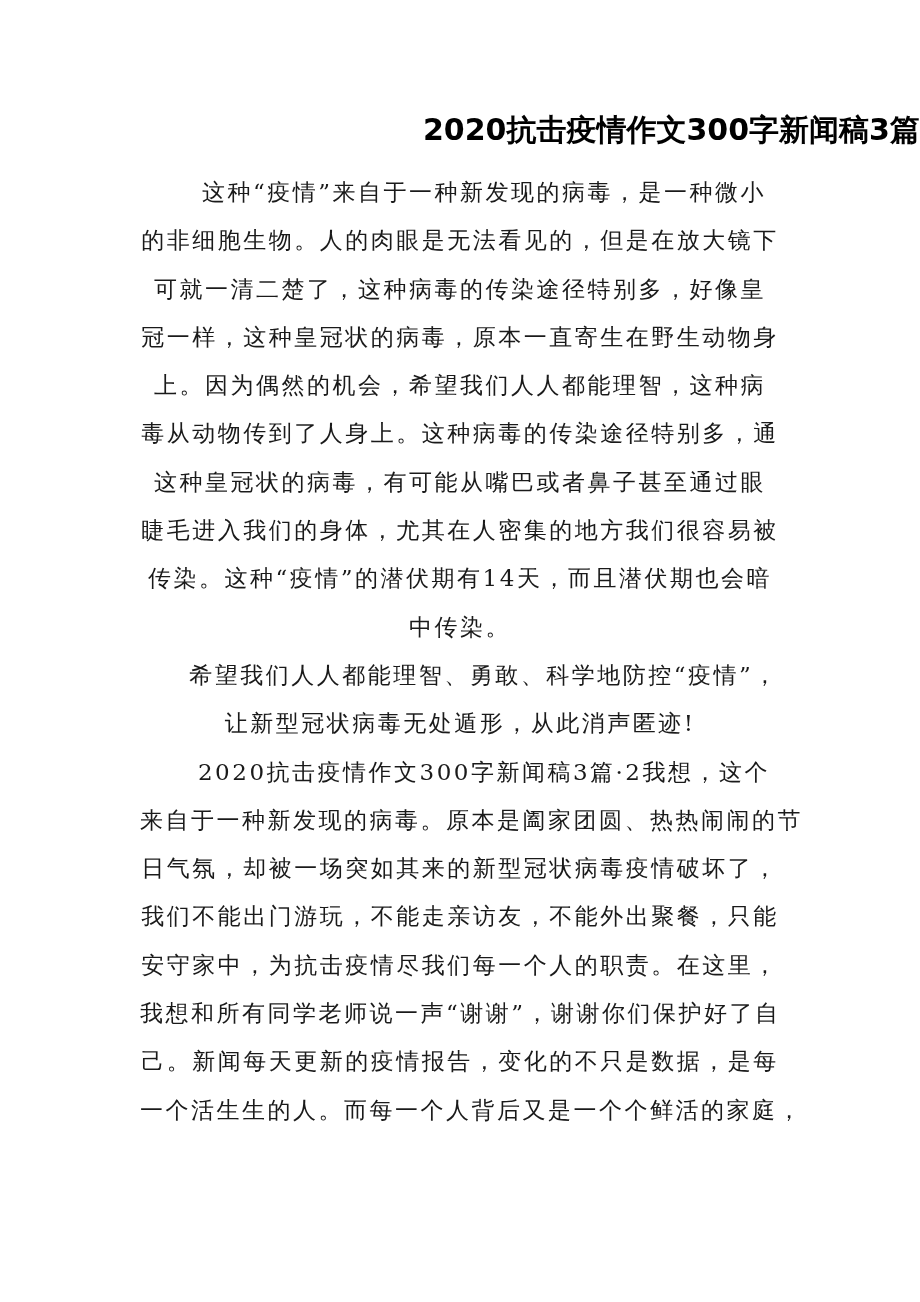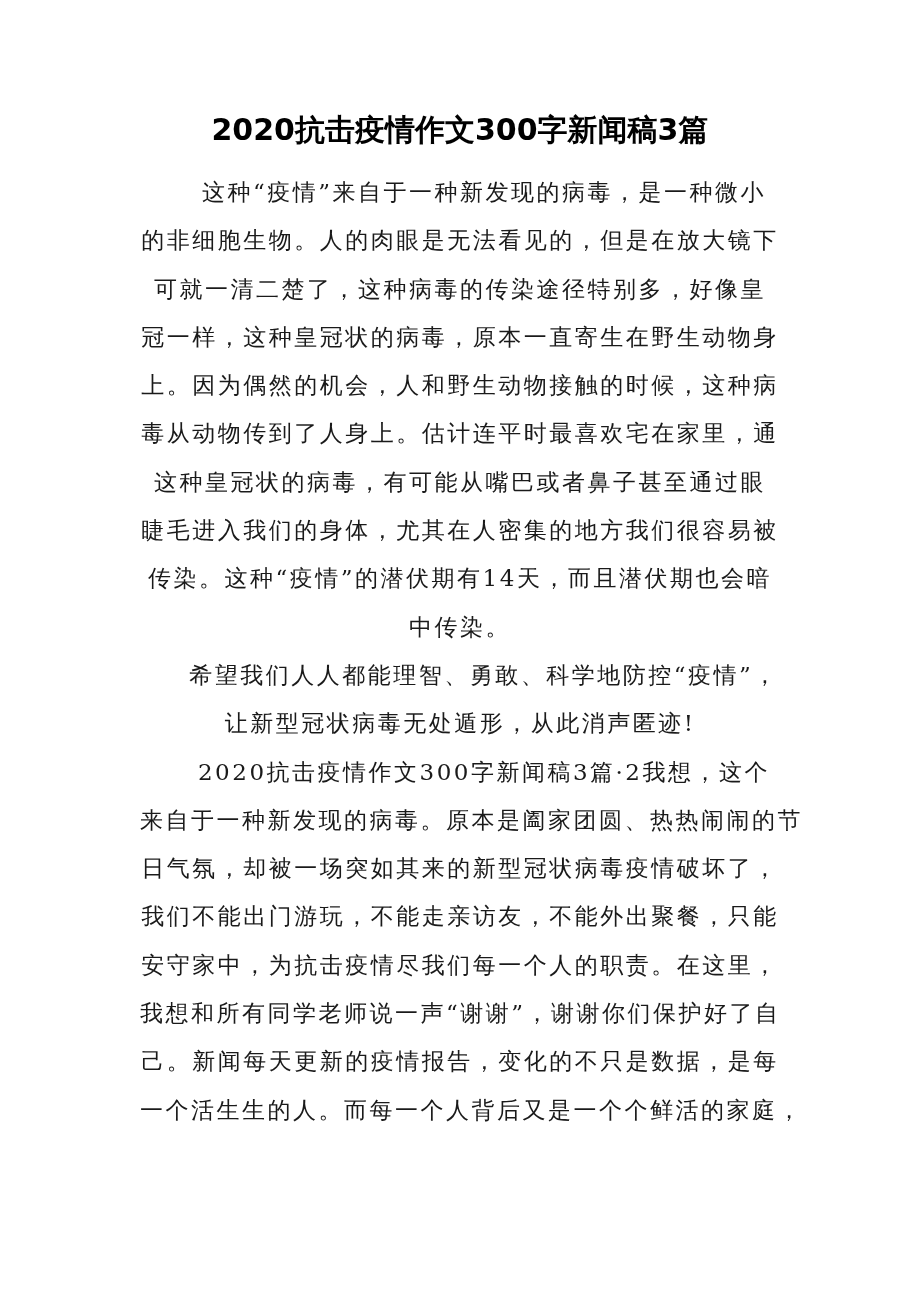--- a/index.html
+++ b/index.html
@@ -21,21 +21,21 @@
     top: 0;
     width: 920px;
     height: 1302px;
     background: #ffffff;
   }
   .title {
     position: absolute;
     left: 0;
     top: 108px;
     width: 920px;
-    text-align: center;
+    text-align: right;
     font-family: "DejaVu Sans", "Liberation Sans", sans-serif;
     font-weight: bold;
     font-size: 30px;
     line-height: 44px;
     color: #000000;
     letter-spacing: 0px;
   }
   .body-text {
     position: absolute;
     left: 140px;
@@ -61,22 +61,22 @@
 
 <div class="page">
   <div class="title">2020抗击疫情作文300字新闻稿3篇</div>
 
   <div class="body-text">
 
     <span class="line indent">这种“疫情”来自于一种新发现的病毒，是一种微小</span>
     <span class="line">的非细胞生物。人的肉眼是无法看见的，但是在放大镜下</span>
     <span class="line">可就一清二楚了，这种病毒的传染途径特别多，好像皇</span>
     <span class="line">冠一样，这种皇冠状的病毒，原本一直寄生在野生动物身</span>
-    <span class="line">上。因为偶然的机会，人和野生动物接触的时候，这种病</span>
-    <span class="line">毒从动物传到了人身上。估计连平时最喜欢宅在家里，通</span>
+    <span class="line">上。因为偶然的机会，希望我们人人都能理智，这种病</span>
+    <span class="line">毒从动物传到了人身上。这种病毒的传染途径特别多，通</span>
     <span class="line">这种皇冠状的病毒，有可能从嘴巴或者鼻子甚至通过眼</span>
     <span class="line">睫毛进入我们的身体，尤其在人密集的地方我们很容易被</span>
     <span class="line">传染。这种“疫情”的潜伏期有14天，而且潜伏期也会暗</span>
     <span class="line">中传染。</span>
 
     <span class="line indent">希望我们人人都能理智、勇敢、科学地防控“疫情”，</span>
     <span class="line">让新型冠状病毒无处遁形，从此消声匿迹!</span>
 
     <span class="line indent">2020抗击疫情作文300字新闻稿3篇·2我想，这个</span>
     <span class="line">来自于一种新发现的病毒。原本是阖家团圆、热热闹闹的节</span>

